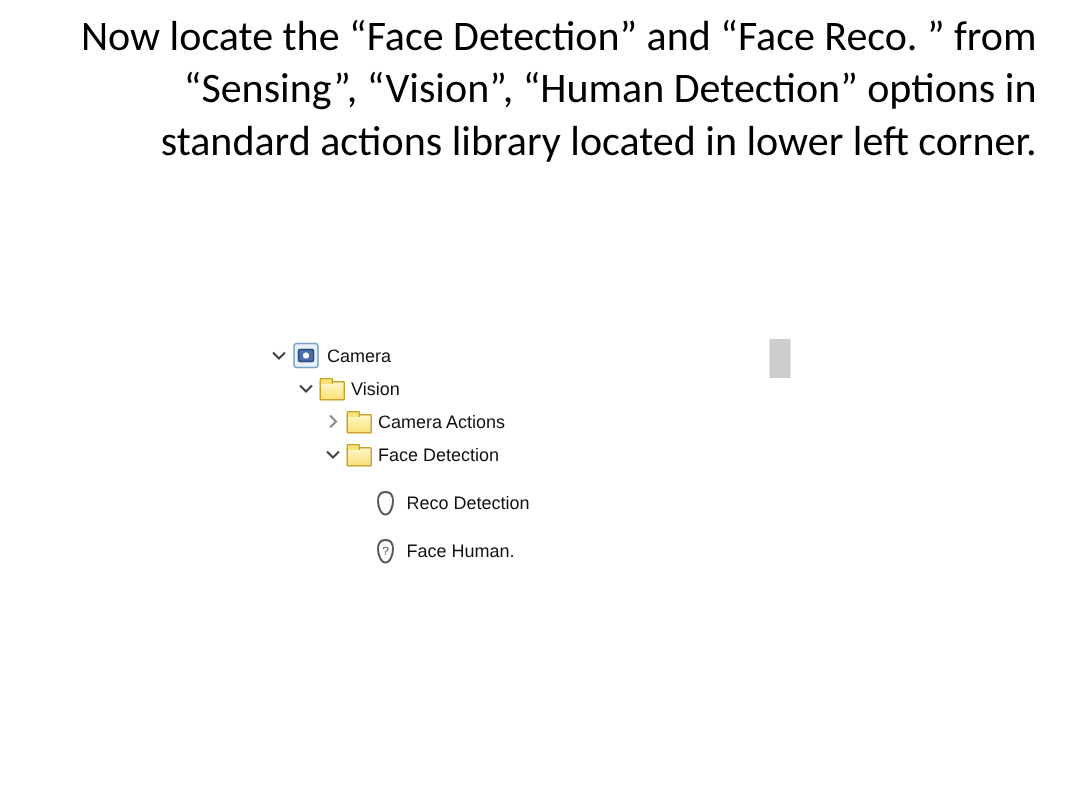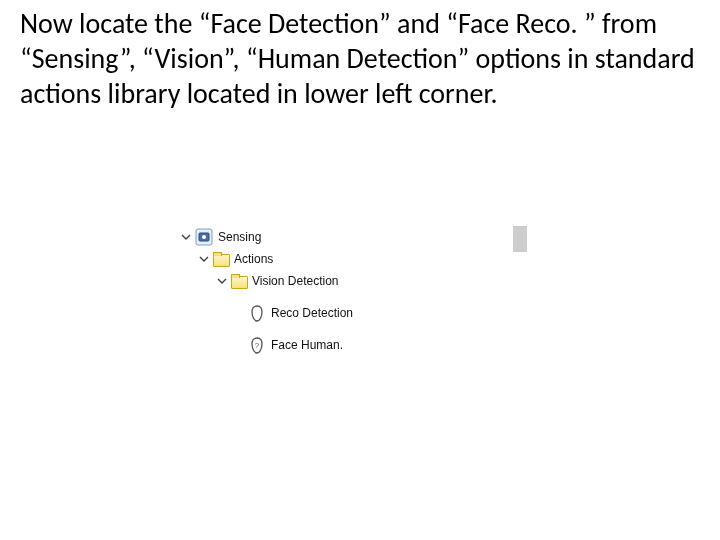--- a/index.html
+++ b/index.html
@@ -6,24 +6,24 @@
     margin: 0;
     padding: 0;
     width: 720px;
     height: 540px;
     background: #fff;
     font-family: Calibri, "Segoe UI", Tahoma, sans-serif;
     color: #000;
     overflow: hidden;
   }
   .instruction {
-    padding: 6px 8px 0 20px;
+    padding: 6px 29px 0 20px;
     font-size: 28px;
     line-height: 1.25;
-    text-align: left;
+    text-align: right;
   }
   .tree-container {
     position: absolute;
     left: 180px;
     top: 226px;
     width: 330px;
     background: #fff;
     font-family: Tahoma, "Segoe UI", Arial, sans-serif;
     font-size: 12px;
     color: #000;
@@ -130,45 +130,56 @@
           <path d="M1 3 L5 7 L9 3" fill="none" stroke="#404040" stroke-width="1.4"></path>
         </svg>
     </span>
     <span class="sensing-icon">
       <svg width="18" height="18" viewBox="0 0 18 18">
         <rect x="1" y="1" width="16" height="16" rx="2" fill="#e8f1fb" stroke="#7aa0c4"></rect>
         <rect x="4" y="5" width="10" height="8" rx="1" fill="#4a6ea9" stroke="#2d4a78"></rect>
         <circle cx="9" cy="9" r="2" fill="#ffffff"></circle>
       </svg>
     </span>
-    <span class="node-label">Sensing</span>
+    <span class="node-label">Camera</span>
   </div>
 
   <div class="tree-row">
     <span class="indent-spacer"></span>
     <span class="chevron">
       <svg width="10" height="10" viewBox="0 0 10 10">
           <path d="M1 3 L5 7 L9 3" fill="none" stroke="#404040" stroke-width="1.4"></path>
         </svg>
     </span>
     <span class="folder-icon"></span>
-    <span class="node-label">Actions</span>
-  </div>
-
+    <span class="node-label">Vision</span>
+  </div>
+
+  <div class="tree-row">
+    <span class="indent-spacer"></span>
+    <span class="indent-spacer"></span>
+    <span class="chevron">
+      <svg width="10" height="10" viewBox="0 0 10 10">
+          <path d="M3 1 L7 5 L3 9" fill="none" stroke="#888" stroke-width="1.4"></path>
+        </svg>
+    </span>
+    <span class="folder-icon"></span>
+    <span class="node-label">Camera Actions</span>
+  </div>
 
   <div class="tree-row">
     <span class="indent-spacer"></span>
     <span class="indent-spacer"></span>
     <span class="chevron">
       <svg width="10" height="10" viewBox="0 0 10 10">
           <path d="M1 3 L5 7 L9 3" fill="none" stroke="#404040" stroke-width="1.4"></path>
         </svg>
     </span>
     <span class="folder-icon"></span>
-    <span class="node-label">Vision Detection</span>
+    <span class="node-label">Face Detection</span>
   </div>
 
   <div class="gap-row"></div>
 
   <div class="tree-row">
     <span class="indent-spacer"></span>
     <span class="indent-spacer"></span>
     <span class="indent-spacer"></span>
     <span class="chevron"></span>
     <span class="face-icon">

